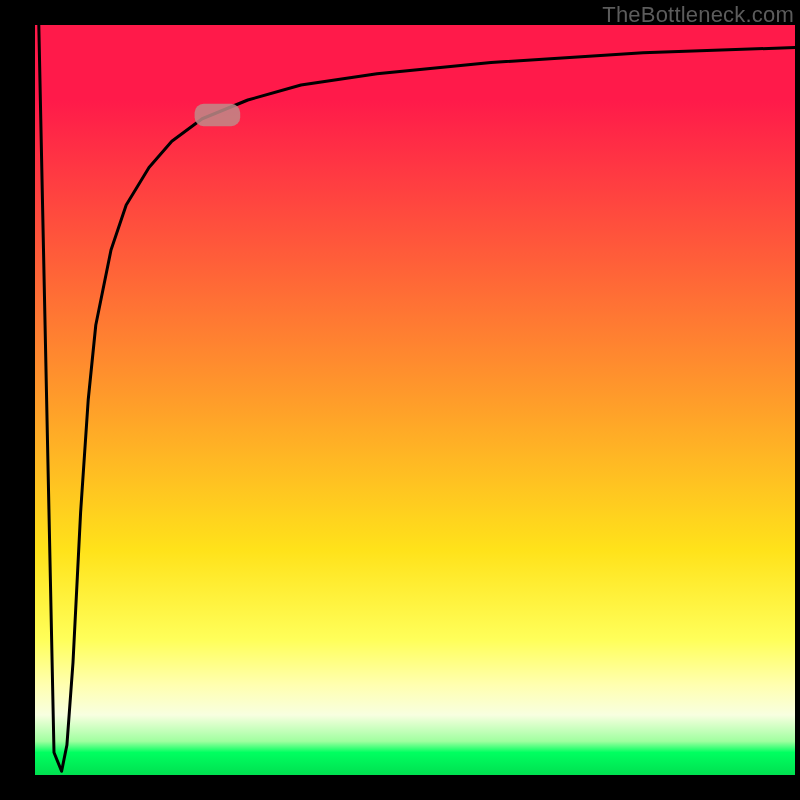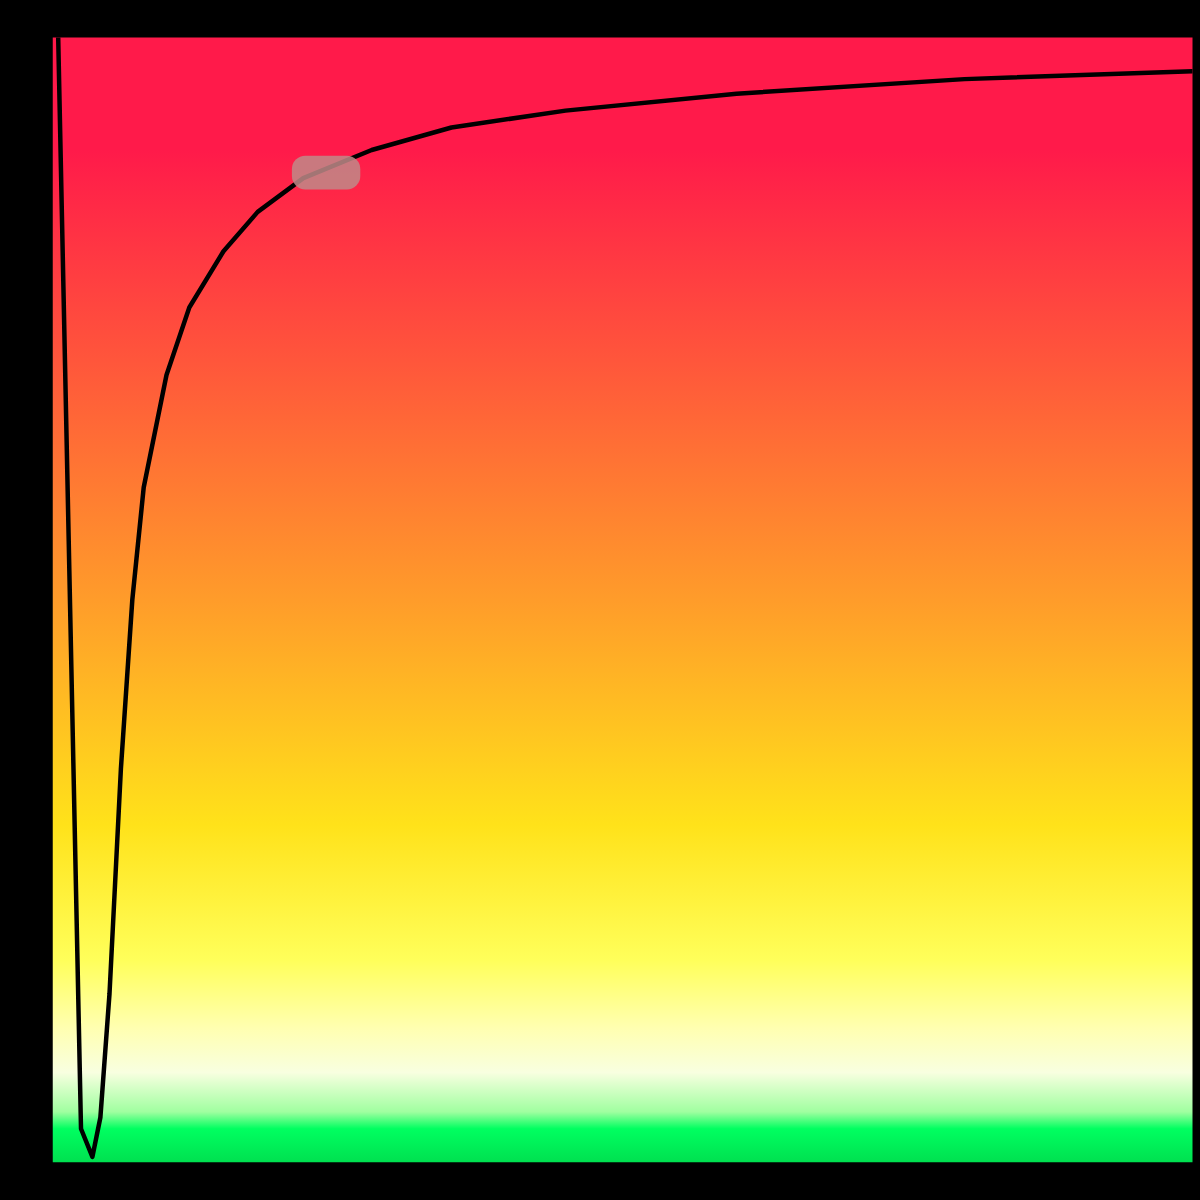--- a/index.html
+++ b/index.html
@@ -77,13 +77,14 @@
   <div class="plot-area"></div>
 
   <svg class="curve-svg" viewBox="0 0 760 750" preserveAspectRatio="none">
     <path id="curve-path" stroke="#000000" stroke-width="3" fill="none" stroke-linejoin="round" stroke-linecap="round" d="M3.80 0.00 L19.00 727.50 L26.60 746.25 L31.92 720.00 L38.00 637.50 L45.60 487.50 L53.20 375.00 L60.80 300.00 L76.00 225.00 L91.20 180.00 L114.00 142.50 L136.80 116.25 L167.20 93.75 L212.80 75.00 L266.00 60.00 L342.00 48.75 L456.00 37.50 L608.00 27.75 L760.00 22.50"></path>
     <rect id="marker-rect" rx="9" ry="9" fill="#c08a88" opacity="0.85" x="159.60" y="78.75" width="45.60" height="22.50"></rect>
   </svg>
 
   <div class="black-frame-left"></div>
   <div class="black-frame-bottom"></div>
 
+  <div class="watermark">TheBottleneck.com</div>
 </div>
 
 </body></html>

